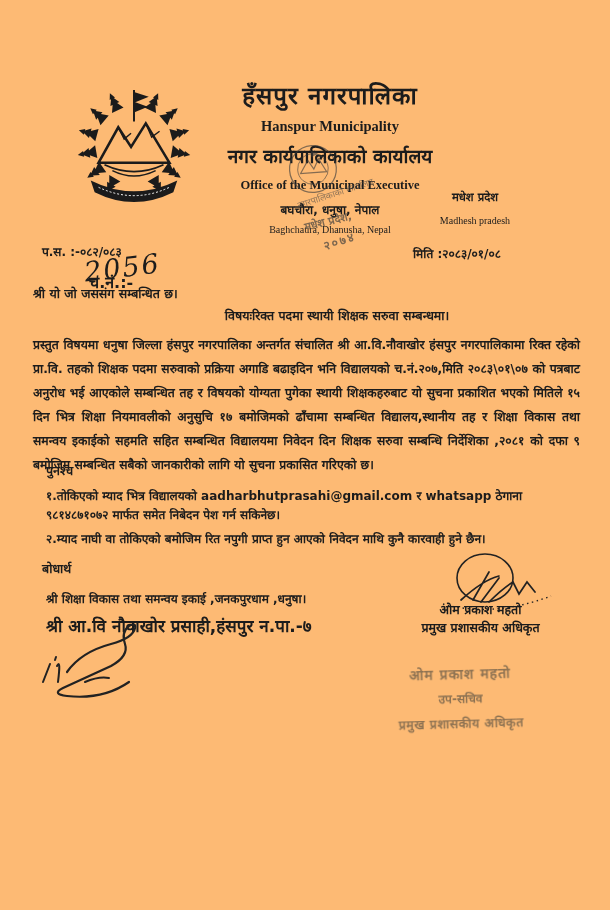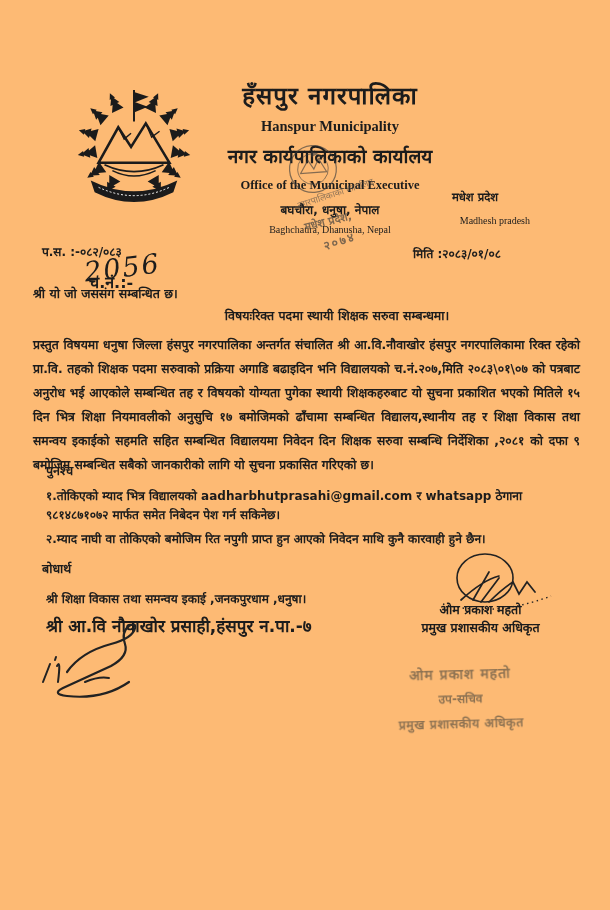--- a/index.html
+++ b/index.html
@@ -16,21 +16,21 @@
   .emblem{left:75px;top:82px;width:118px;height:128px;}
   .head-block{left:170px;top:78px;width:320px;text-align:center;}
   .title-np{font-size:24px;font-weight:bold;letter-spacing:1px;}
   .title-en{font-size:14.5px;font-weight:bold;margin-top:7px;}
   .office-np{font-size:19px;font-weight:bold;margin-top:8px;}
   .office-en{font-size:12.5px;font-weight:bold;margin-top:9px;text-align:center;}
   .addr-np{font-size:12px;font-weight:bold;margin-top:8px;}
   .addr-en{font-size:10px;margin-top:6px;}
   .province-block{left:420px;top:189px;width:110px;text-align:center;}
   .prov-np{font-size:11.5px;font-weight:bold;}
-  .prov-en{font-size:10px;margin-top:11px;text-align:right;}
+  .prov-en{font-size:10px;margin-top:11px;}
 
   
   .hstamp{left:288px;top:140px;width:110px;height:115px;opacity:.78;transform:rotate(-4deg);}
   .hstamp .s1{position:absolute;left:8px;top:46px;font-size:9px;color:#444;opacity:.75;transform:rotate(-14deg);white-space:nowrap;}
   .hstamp .s2{position:absolute;left:14px;top:72px;font-size:11px;font-weight:bold;color:#3c3c3c;opacity:.85;transform:rotate(-10deg);white-space:nowrap;}
   .hstamp .s3{position:absolute;left:32px;top:92px;font-size:12px;font-weight:bold;color:#3c3c3c;opacity:.85;transform:rotate(-14deg);letter-spacing:2px;}
 
   
   .refno{left:42px;top:243px;font-size:12px;font-weight:bold;}
   .dateno{left:413px;top:245px;font-size:12px;font-weight:bold;}

